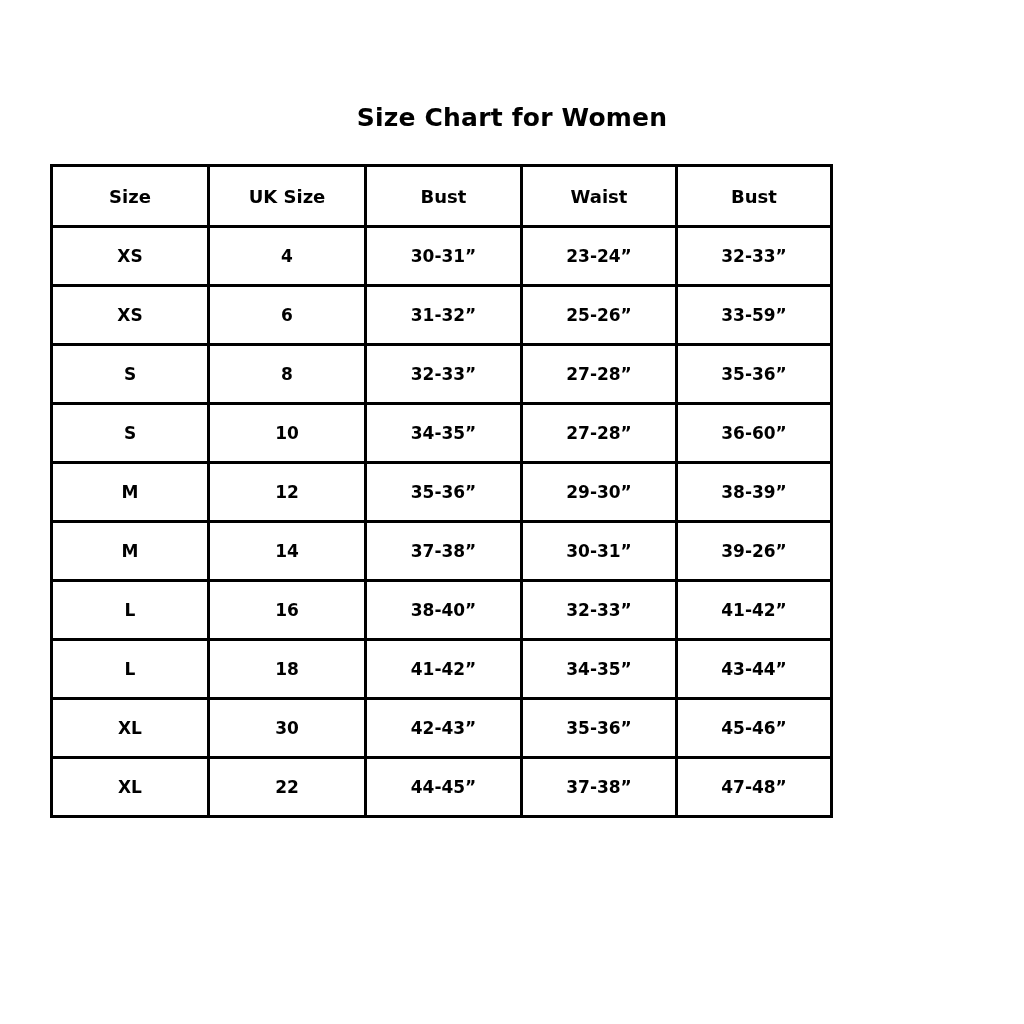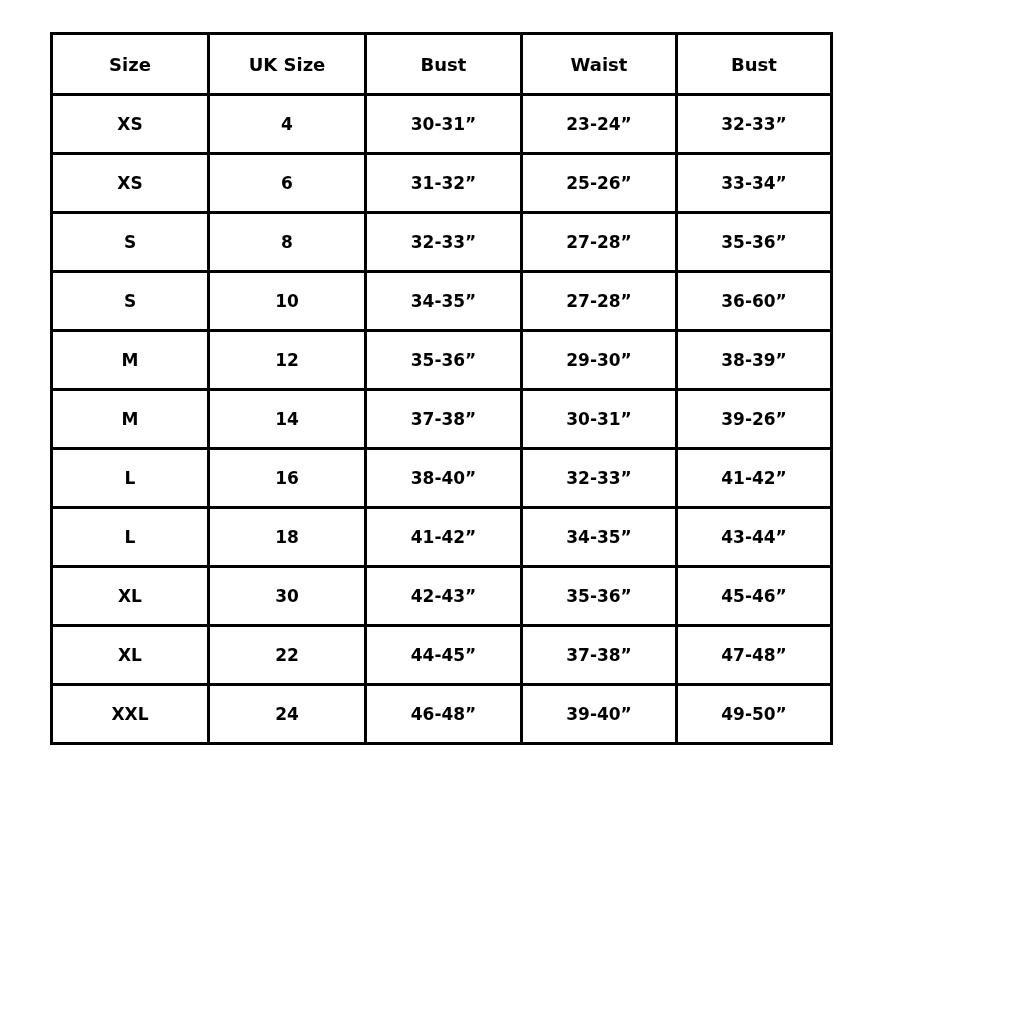--- a/index.html
+++ b/index.html
@@ -60,20 +60,21 @@
   col.c1 { width: 157px; }
   col.c2 { width: 156px; }
   col.c3 { width: 155px; }
   col.c4 { width: 155px; }
 </style>
 </head>
 <body>
 
 <div class="page">
 
+  <div class="chart-title">Size Chart for Women</div>
 
   <div class="table-wrap">
     <table class="size-table">
       <colgroup>
         <col class="c0">
           <col class="c1">
           <col class="c2">
           <col class="c3">
           <col class="c4">
       </colgroup>
@@ -92,21 +93,21 @@
           <td>4</td>
           <td>30-31”</td>
           <td>23-24”</td>
           <td>32-33”</td>
         </tr>
         <tr>
           <td>XS</td>
           <td>6</td>
           <td>31-32”</td>
           <td>25-26”</td>
-          <td>33-34”</td>
+          <td>33-59”</td>
         </tr>
         <tr>
           <td>S</td>
           <td>8</td>
           <td>32-33”</td>
           <td>27-28”</td>
           <td>35-36”</td>
         </tr>
         <tr>
           <td>S</td>
@@ -150,24 +151,17 @@
           <td>35-36”</td>
           <td>45-46”</td>
         </tr>
         <tr>
           <td>XL</td>
           <td>22</td>
           <td>44-45”</td>
           <td>37-38”</td>
           <td>47-48”</td>
         </tr>
-        <tr>
-          <td>XXL</td>
-          <td>24</td>
-          <td>46-48”</td>
-          <td>39-40”</td>
-          <td>49-50”</td>
-        </tr>
       </tbody>
     </table>
   </div>
 
 </div>
 
 </body></html>

